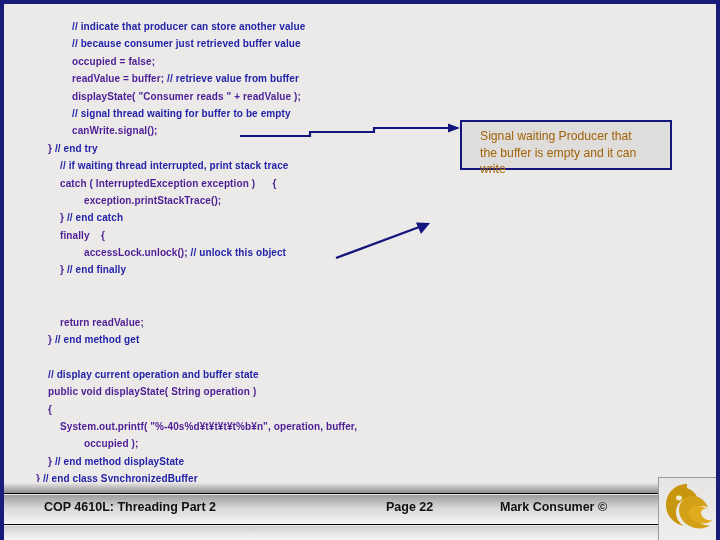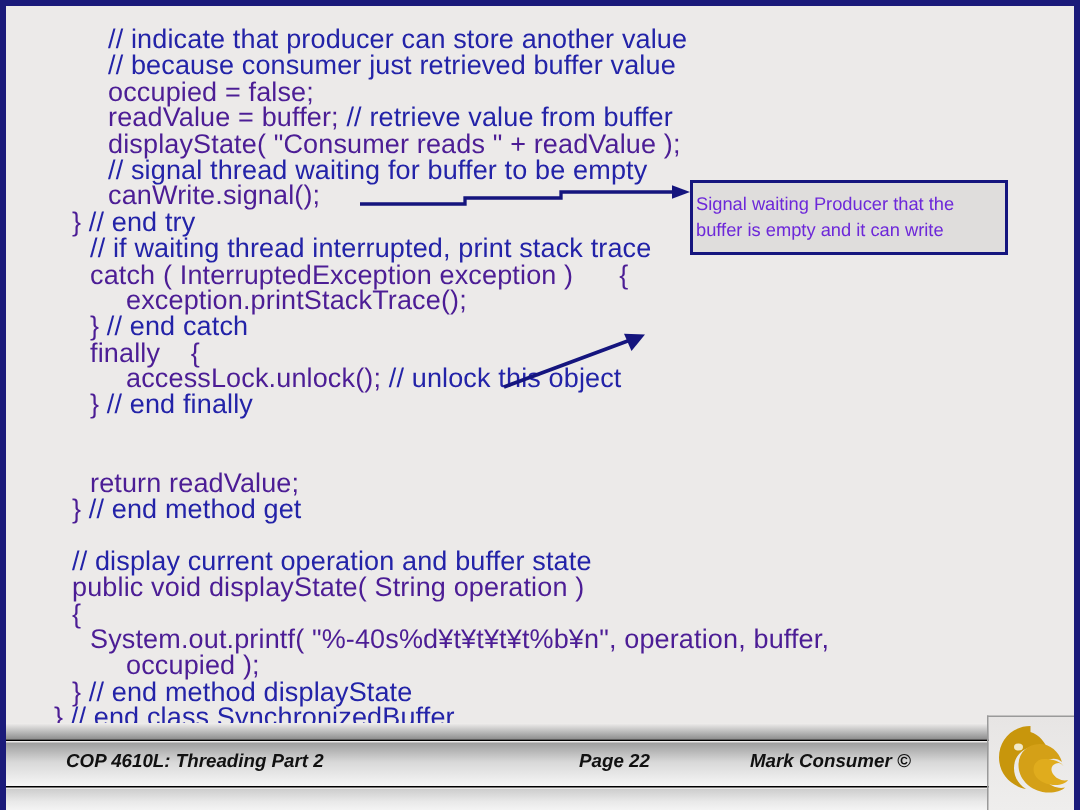--- a/index.html
+++ b/index.html
@@ -21,40 +21,41 @@
     font-family: "Liberation Sans", sans-serif;
   }
 
   
   #code {
     position: absolute;
     left: 32px;
     top: 14px;
     width: 470px;
     font-family: "Liberation Sans", sans-serif;
-    font-size: 18px;
+    font-size: 10px;
     line-height: 17.4px;
     color: #000066;
     white-space: pre;
     letter-spacing: 0.1px;
+    font-weight: bold;
   }
   #code .ln { display: block; height: 17.4px; }
   #code .cm { color: #2323a8; }
   #code .cd { color: #4c1d95; }
 
   
   .callout {
     position: absolute;
     background: #dfdddc;
     border: 2px solid #15157e;
-    color: #6d28d9;
+    color: #a16207;
     font-size: 12.2px;
     line-height: 16.5px;
     box-sizing: border-box;
-    padding: 6px 2px;
+    padding: 6px 18px;
   }
   #callout-signal {
     left: 456px;
     top: 116px;
     width: 212px;
     height: 50px;
   }
   #callout-lock {
     left: 424px;
     top: 212px;
@@ -100,21 +101,20 @@
   }
   #fband-bottom {
     top: 44px; height: 14px;
     background: linear-gradient(to bottom, #cdcdcd 0%, #e9e9e9 60%, #f4f4f4 100%);
   }
   .ftext {
     position: absolute;
     top: 18px;
     font-size: 12.5px;
     font-weight: bold;
-    font-style: italic;
     color: #111;
     white-space: nowrap;
   }
   #footer-course { left: 44px; }
   #footer-page   { left: 386px; }
   #footer-author { left: 500px; }
 
   
   #logo {
     position: absolute;

